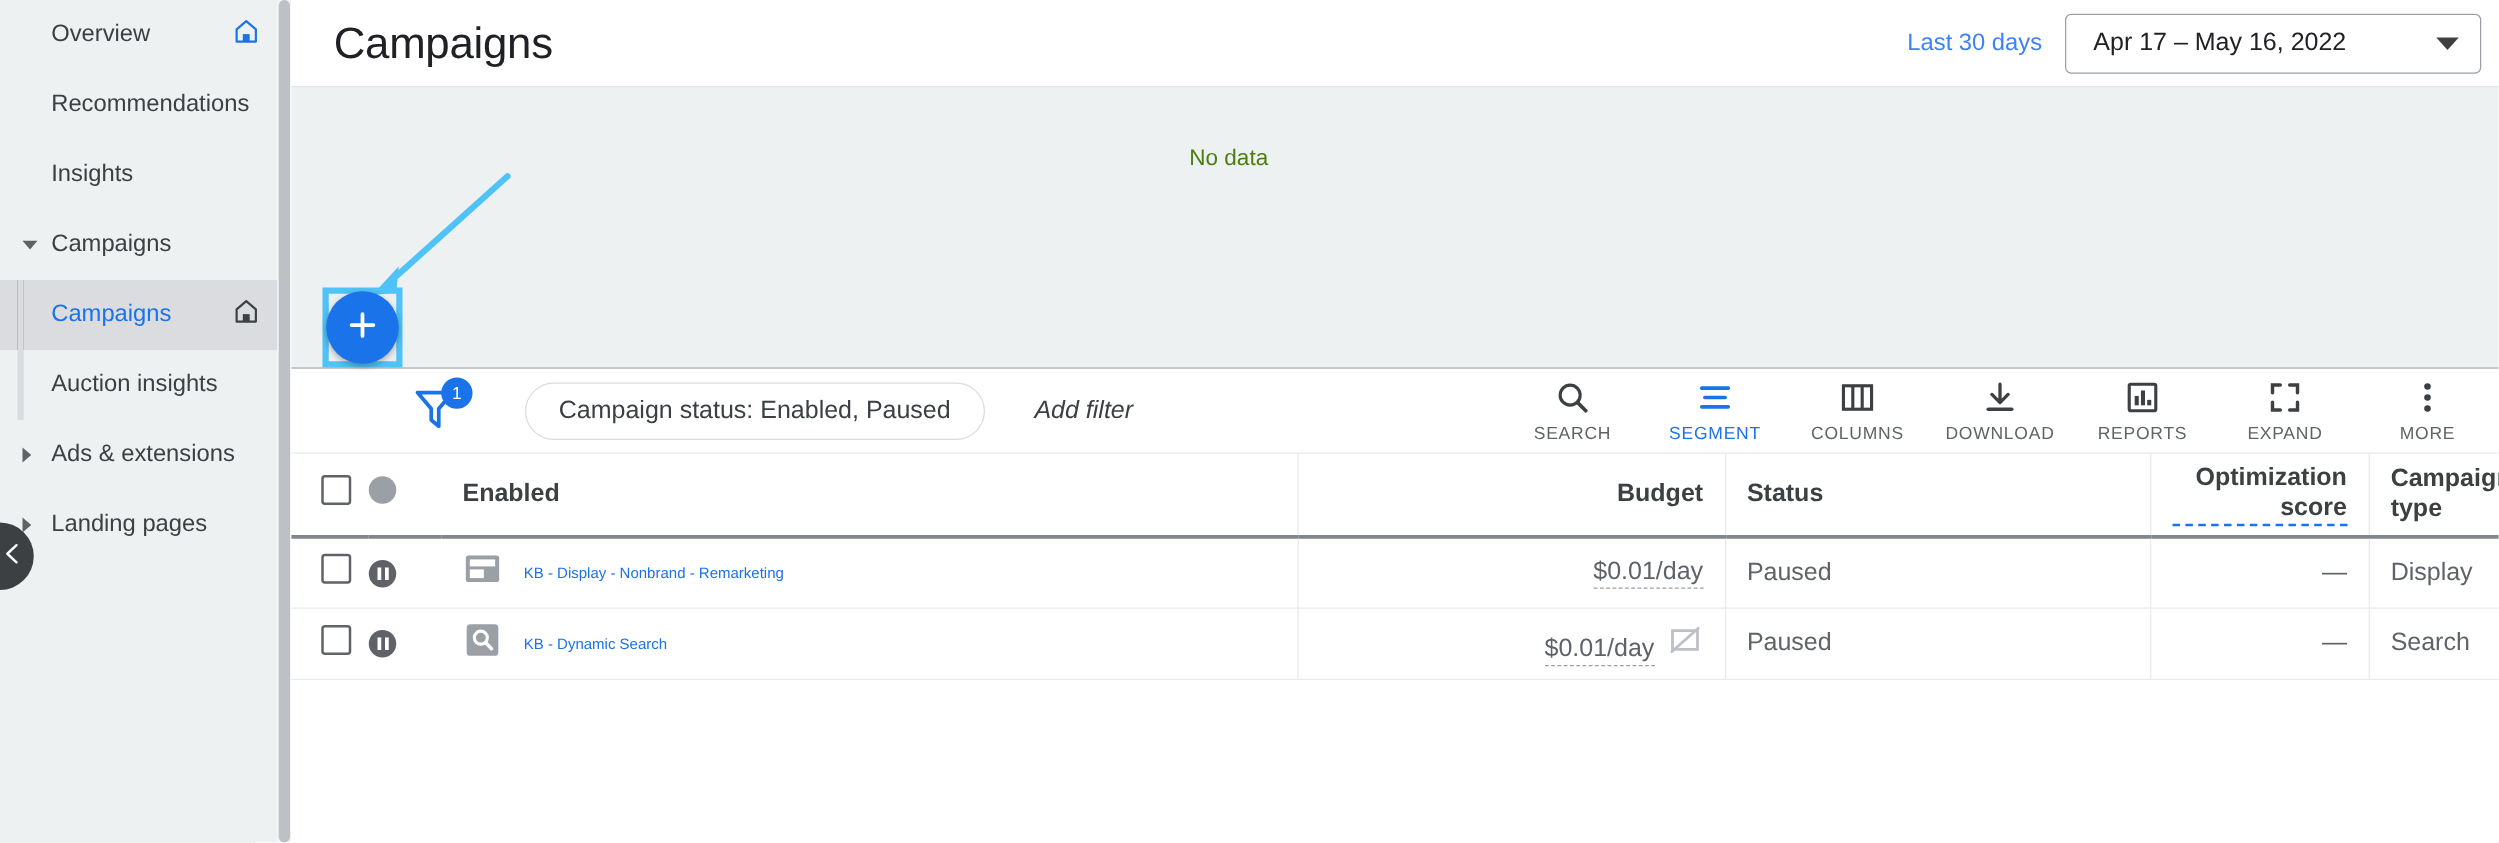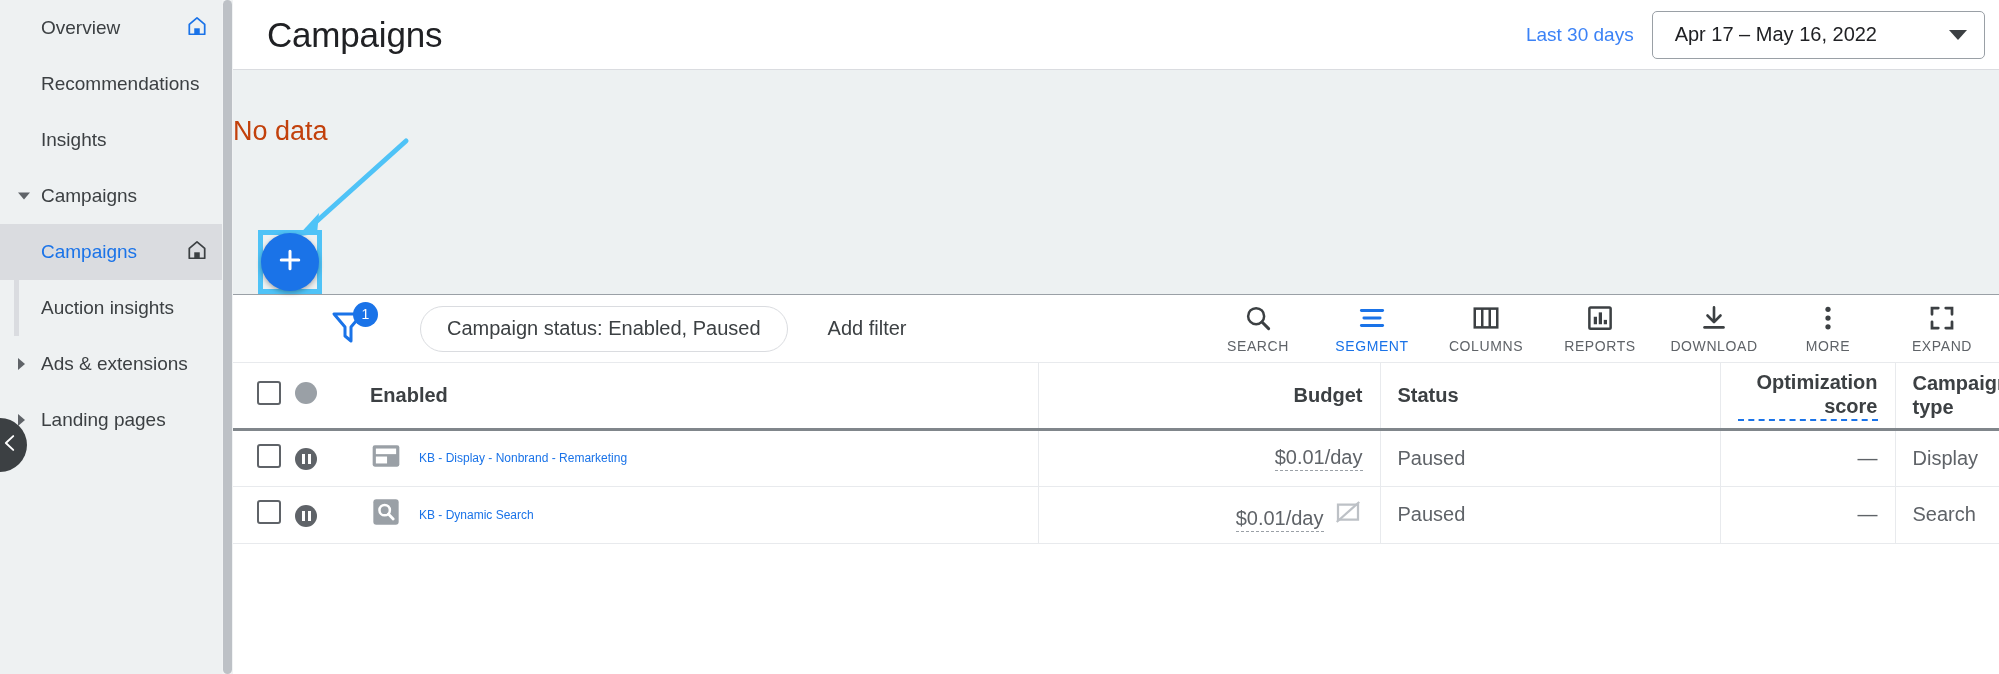--- a/index.html
+++ b/index.html
@@ -108,21 +108,22 @@
 
   
   .chart-band {
     position: relative;
     height: 225px;
     background: #edf1f2;
     border-bottom: 1px solid #9aa0a6;
   }
   .no-data {
     position: absolute; left: 0; right: 0; top: 46px;
-    font-size: 27px; color: #c2410c;
+    text-align: center;
+    font-size: 18px; color: #4d7c0f;
     padding-right: 266px;
   }
 
   
   .toolbar {
     position: relative;
     height: 68px;
     background: #fff;
     display: flex; align-items: center;
     padding-left: 95px;
@@ -138,21 +139,21 @@
   .chip {
     display: flex; align-items: center;
     height: 46px; padding: 0 26px;
     margin-left: 38px;
     border: 1px solid #dadce0; border-radius: 23px;
     font-size: 20px; color: #3c4043; white-space: nowrap;
     cursor: pointer;
   }
   .add-filter {
     margin-left: 40px;
-    font-size: 20px; color: #3c4043; cursor: pointer; white-space: nowrap;
+    font-size: 20px; color: #3c4043; cursor: pointer; white-space: nowrap; font-style: italic;
   }
   .tool-actions { margin-left: auto; display: flex; align-items: center; }
   .tool-btn {
     width: 114px;
     display: flex; flex-direction: column; align-items: center; gap: 5px;
     cursor: pointer; flex: 0 0 auto;
   }
   .tool-btn .glyph { height: 30px; display: flex; align-items: center; justify-content: center; }
   .tool-btn .cap { font-size: 14px; color: #5f6368; letter-spacing: 0.6px; white-space: nowrap; }
   .tool-btn.active .cap { color: #1a73e8; }
@@ -342,59 +343,59 @@
                 <rect x="3" y="4.5" width="18" height="15" fill="none" stroke="#3c4043" stroke-width="2"></rect>
                 <line x1="9" y1="4.5" x2="9" y2="19.5" stroke="#3c4043" stroke-width="2"></line>
                 <line x1="15" y1="4.5" x2="15" y2="19.5" stroke="#3c4043" stroke-width="2"></line>
               </svg>
             </span>
             <span class="cap">COLUMNS</span>
           </div>
           <div class="tool-btn">
             <span class="glyph">
               <svg width="30" height="30" viewBox="0 0 24 24">
+                <path d="M12 3.5 V14.5 M6.8 10 L12 15.3 L17.2 10" fill="none" stroke="#3c4043" stroke-width="2.1" stroke-linecap="round" stroke-linejoin="round"></path>
+                <line x1="4.5" y1="19.5" x2="19.5" y2="19.5" stroke="#3c4043" stroke-width="2.3" stroke-linecap="round"></line>
+              </svg>
+            </span>
+            <span class="cap">DOWNLOAD</span>
+          </div>
+          <div class="tool-btn">
+            <span class="glyph">
+              <svg width="30" height="30" viewBox="0 0 24 24">
                 <rect x="3.5" y="3.5" width="17" height="17" rx="1" fill="none" stroke="#3c4043" stroke-width="2"></rect>
                 <rect x="7" y="11" width="2.6" height="6" fill="#3c4043"></rect>
                 <rect x="11" y="7.5" width="2.6" height="9.5" fill="#3c4043"></rect>
                 <rect x="15" y="13.5" width="2.6" height="3.5" fill="#3c4043"></rect>
               </svg>
             </span>
             <span class="cap">REPORTS</span>
-          </div>
-          <div class="tool-btn">
-            <span class="glyph">
-              <svg width="30" height="30" viewBox="0 0 24 24">
-                <path d="M12 3.5 V14.5 M6.8 10 L12 15.3 L17.2 10" fill="none" stroke="#3c4043" stroke-width="2.1" stroke-linecap="round" stroke-linejoin="round"></path>
-                <line x1="4.5" y1="19.5" x2="19.5" y2="19.5" stroke="#3c4043" stroke-width="2.3" stroke-linecap="round"></line>
-              </svg>
-            </span>
-            <span class="cap">DOWNLOAD</span>
-          </div>
-          <div class="tool-btn">
-            <span class="glyph">
-              <svg width="30" height="30" viewBox="0 0 24 24">
-                <circle cx="12" cy="5" r="2.1" fill="#3c4043"></circle>
-                <circle cx="12" cy="12" r="2.1" fill="#3c4043"></circle>
-                <circle cx="12" cy="19" r="2.1" fill="#3c4043"></circle>
-              </svg>
-            </span>
-            <span class="cap">MORE</span>
           </div>
           <div class="tool-btn">
             <span class="glyph">
               <svg width="30" height="30" viewBox="0 0 24 24">
                 <g fill="none" stroke="#3c4043" stroke-width="2.2" stroke-linecap="round">
                   <path d="M4 9 V4 H9"></path>
                   <path d="M15 4 H20 V9"></path>
                   <path d="M20 15 V20 H15"></path>
                   <path d="M9 20 H4 V15"></path>
                 </g>
               </svg>
             </span>
             <span class="cap">EXPAND</span>
+          </div>
+          <div class="tool-btn">
+            <span class="glyph">
+              <svg width="30" height="30" viewBox="0 0 24 24">
+                <circle cx="12" cy="5" r="2.1" fill="#3c4043"></circle>
+                <circle cx="12" cy="12" r="2.1" fill="#3c4043"></circle>
+                <circle cx="12" cy="19" r="2.1" fill="#3c4043"></circle>
+              </svg>
+            </span>
+            <span class="cap">MORE</span>
           </div>
         </div>
     </div>
 
     <div class="arrow-anno">
       <svg width="150" height="110" viewBox="0 0 150 110">
         <line x1="133" y1="6" x2="34" y2="95" stroke="#4fc3f7" stroke-width="5" stroke-linecap="round"></line>
         <polygon points="22,104 46,78 44,99 26,101" fill="#4fc3f7"></polygon>
       </svg>
     </div>

